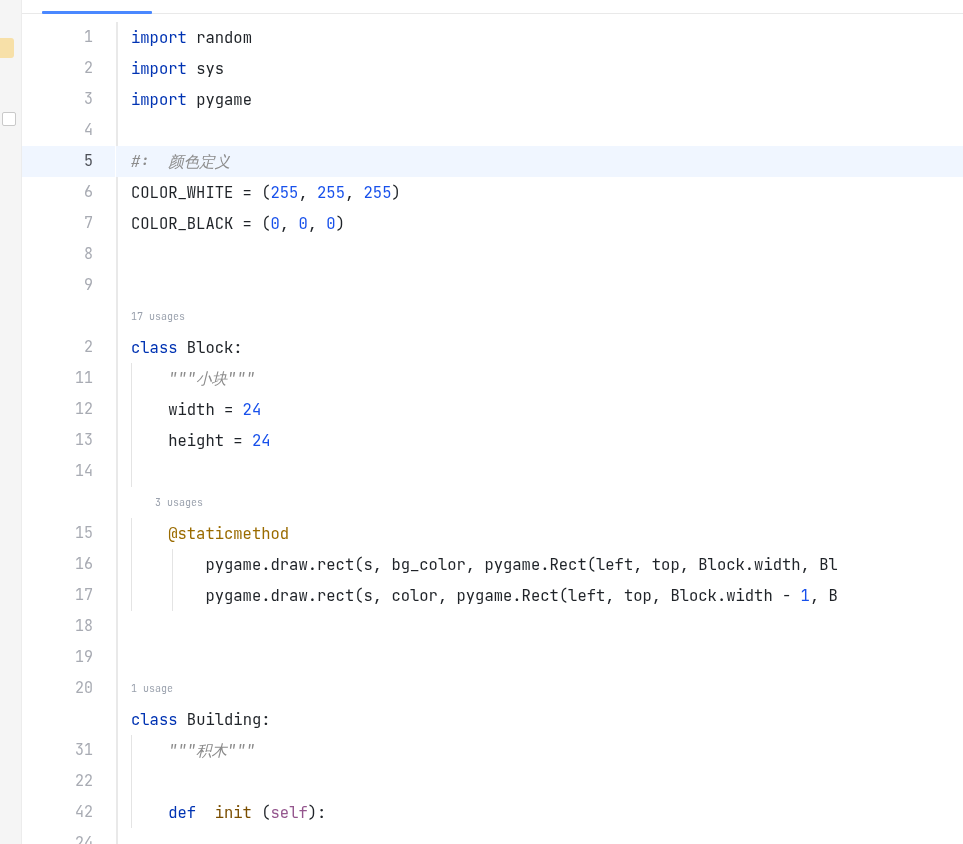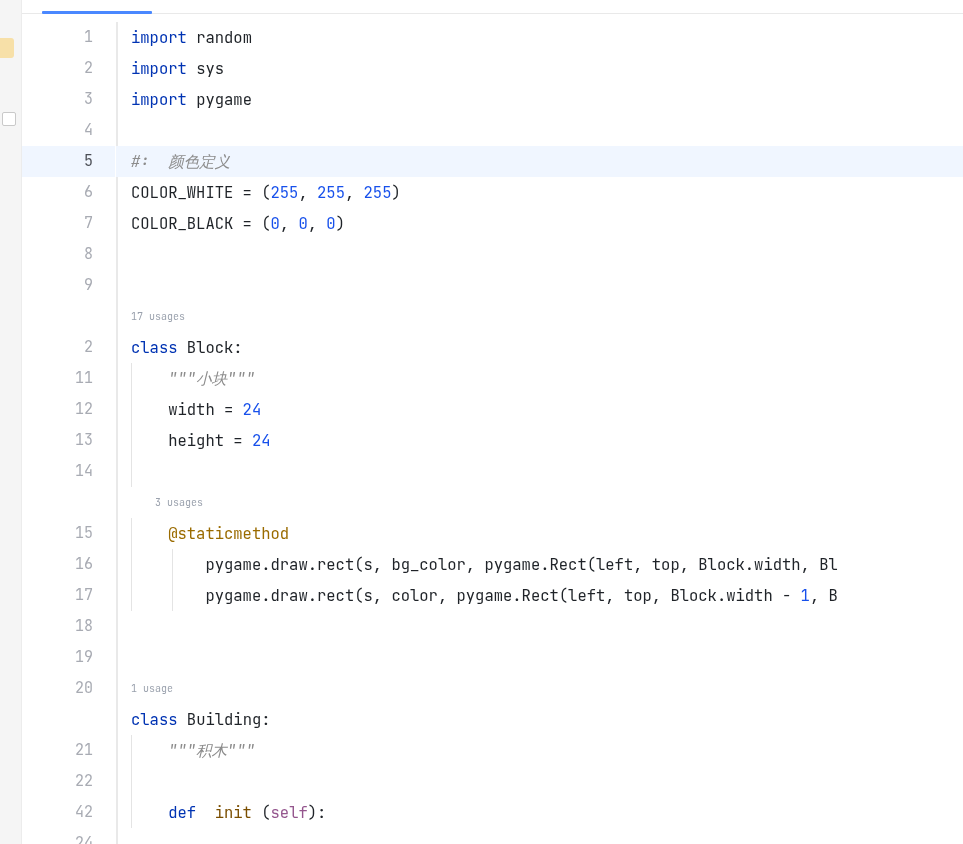--- a/index.html
+++ b/index.html
@@ -180,21 +180,21 @@
         <div class="ln">13</div>
         <div class="ln">14</div>
         <div class="inlay-pad"></div>
         <div class="ln">15</div>
         <div class="ln">16</div>
         <div class="ln">17</div>
         <div class="ln">18</div>
         <div class="ln">19</div>
         <div class="ln">20</div>
         <div class="inlay-pad"></div>
-        <div class="ln">21</div>
+        <div class="ln">31</div>
         <div class="ln">22</div>
         <div class="ln">42</div>
         <div class="ln">24</div>
       </div>
 
       <div class="code">
         <div class="code-sep"></div>
 
         <div class="row"><span class="kw">import</span><span> </span><span class="ident">random</span></div>
 

